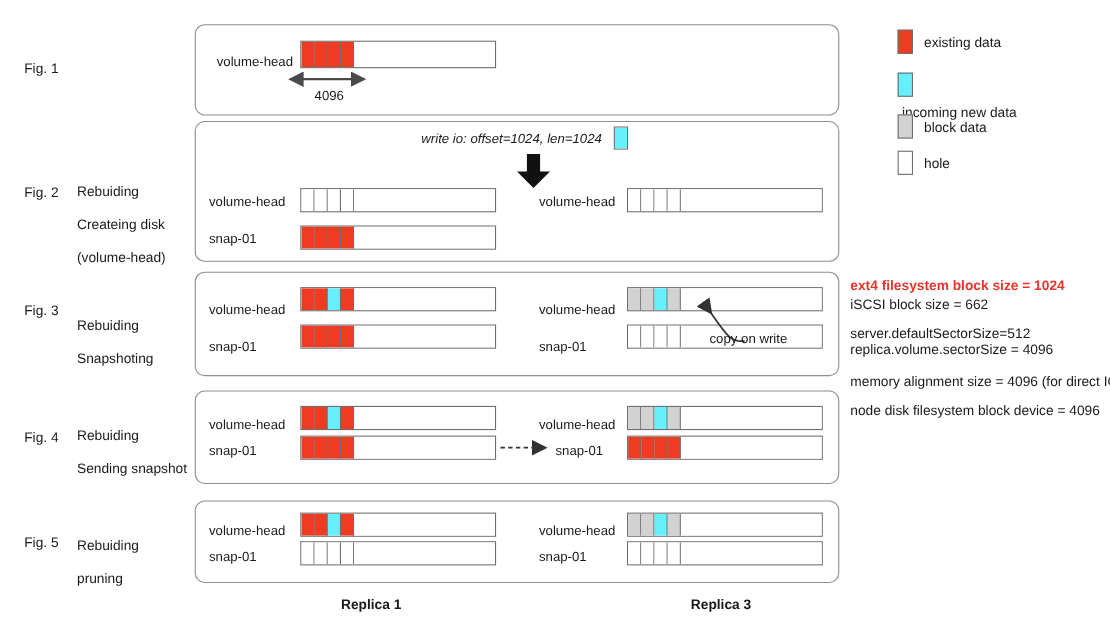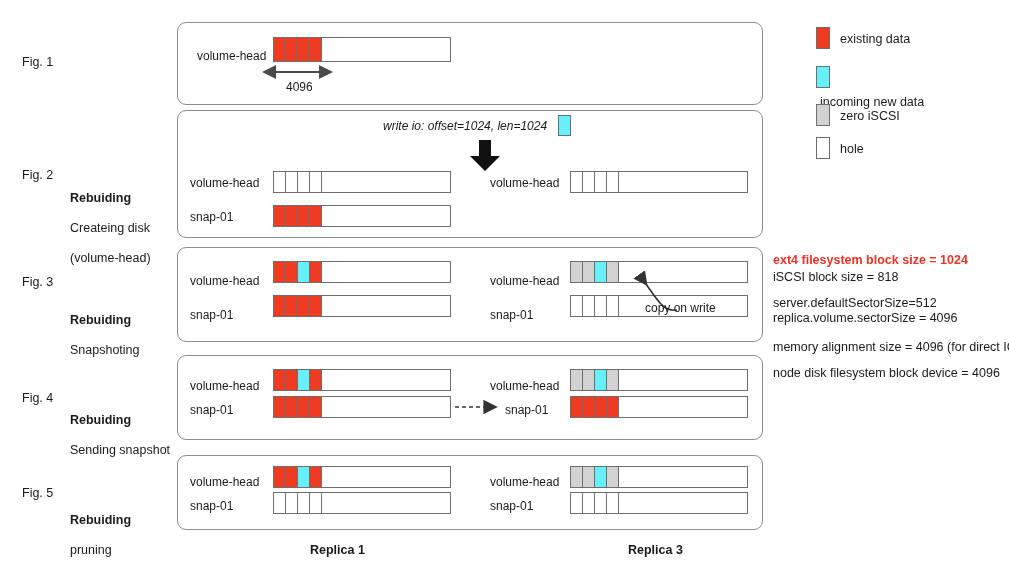--- a/index.html
+++ b/index.html
@@ -22,21 +22,21 @@
     color: #1a1a1a;
     white-space: nowrap;
   }
   .fig-cap {
     position: absolute;
     font-size: 12.5px;
     line-height: 15px;
     color: #1a1a1a;
     white-space: pre-line;
   }
-  .fig-cap b { font-weight: bold; display: block; margin-top: 24px; }
+  .fig-cap b { font-weight: normal; display: block; }
 
   
   .panel {
     position: absolute;
     border: 1.3px solid #8d8d8d;
     border-radius: 9px;
     background: #fff;
   }
 
   
@@ -328,23 +328,23 @@
 <div class="replica-label" style="left:310px; top:543px;">Replica 1</div>
 <div class="replica-label" style="left:628px; top:543px;">Replica 3</div>
 
 <div class="legend-swatch" style="left:816px; top:27px; background:#ee3b22;"></div>
 <div class="legend-text" style="left:840px; top:32px;">existing data</div>
 
 <div class="legend-swatch" style="left:816px; top:66px; background:#66f0fb;"></div>
 <div class="legend-text" style="left:820px; top:71px;margin-top:24px;">incoming new data</div>
 
 <div class="legend-swatch" style="left:816px; top:104px; background:#d2d2d2;"></div>
-<div class="legend-text" style="left:840px; top:109px;">zero iSCSI</div>
+<div class="legend-text" style="left:840px; top:109px;">block data</div>
 
 <div class="legend-swatch" style="left:816px; top:137px; background:#ffffff;"></div>
 <div class="legend-text" style="left:840px; top:142px;">hole</div>
 
 <div class="note note-hl" style="left:773px; top:253px;">ext4 filesystem block size = 1024</div>
-<div class="note" style="left:773px; top:270px;">iSCSI block size = 818</div>
+<div class="note" style="left:773px; top:270px;">iSCSI block size = 662</div>
 <div class="note" style="left:773px; top:296px;">server.defaultSectorSize=512</div>
 <div class="note" style="left:773px; top:311px;text-align:center;">replica.volume.sectorSize = 4096</div>
 <div class="note" style="left:773px; top:340px;">memory alignment size = 4096 (for direct IO)</div>
 <div class="note" style="left:773px; top:366px;">node disk filesystem block device = 4096</div>
 
 </body></html>

